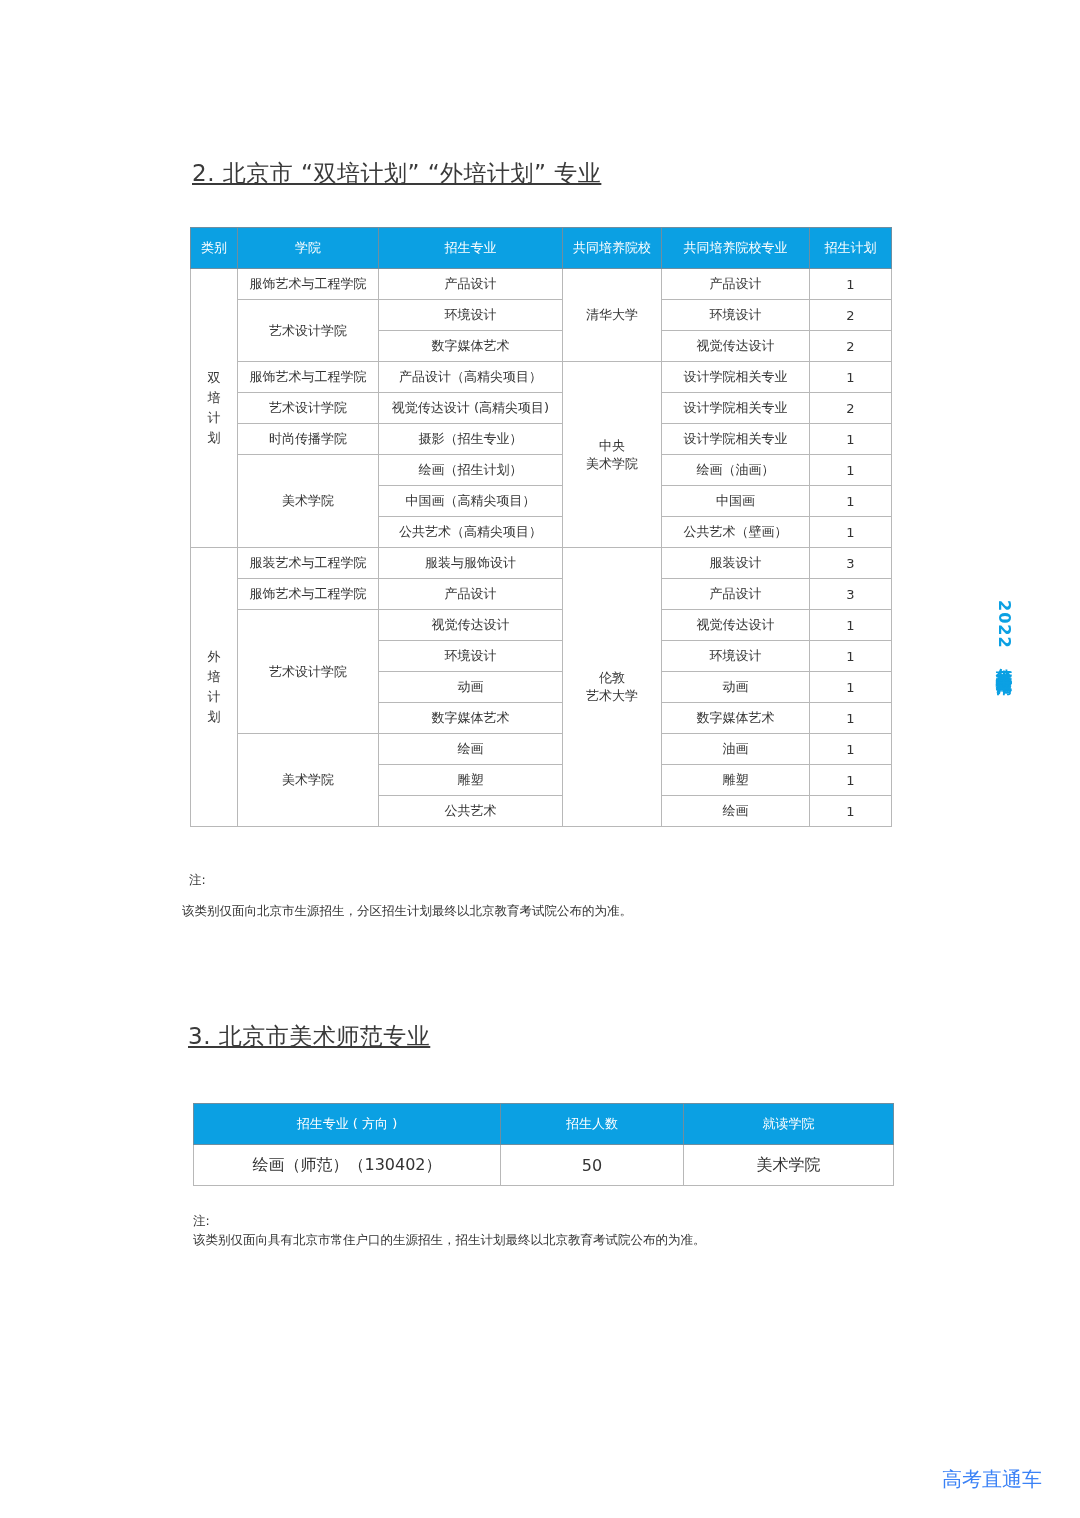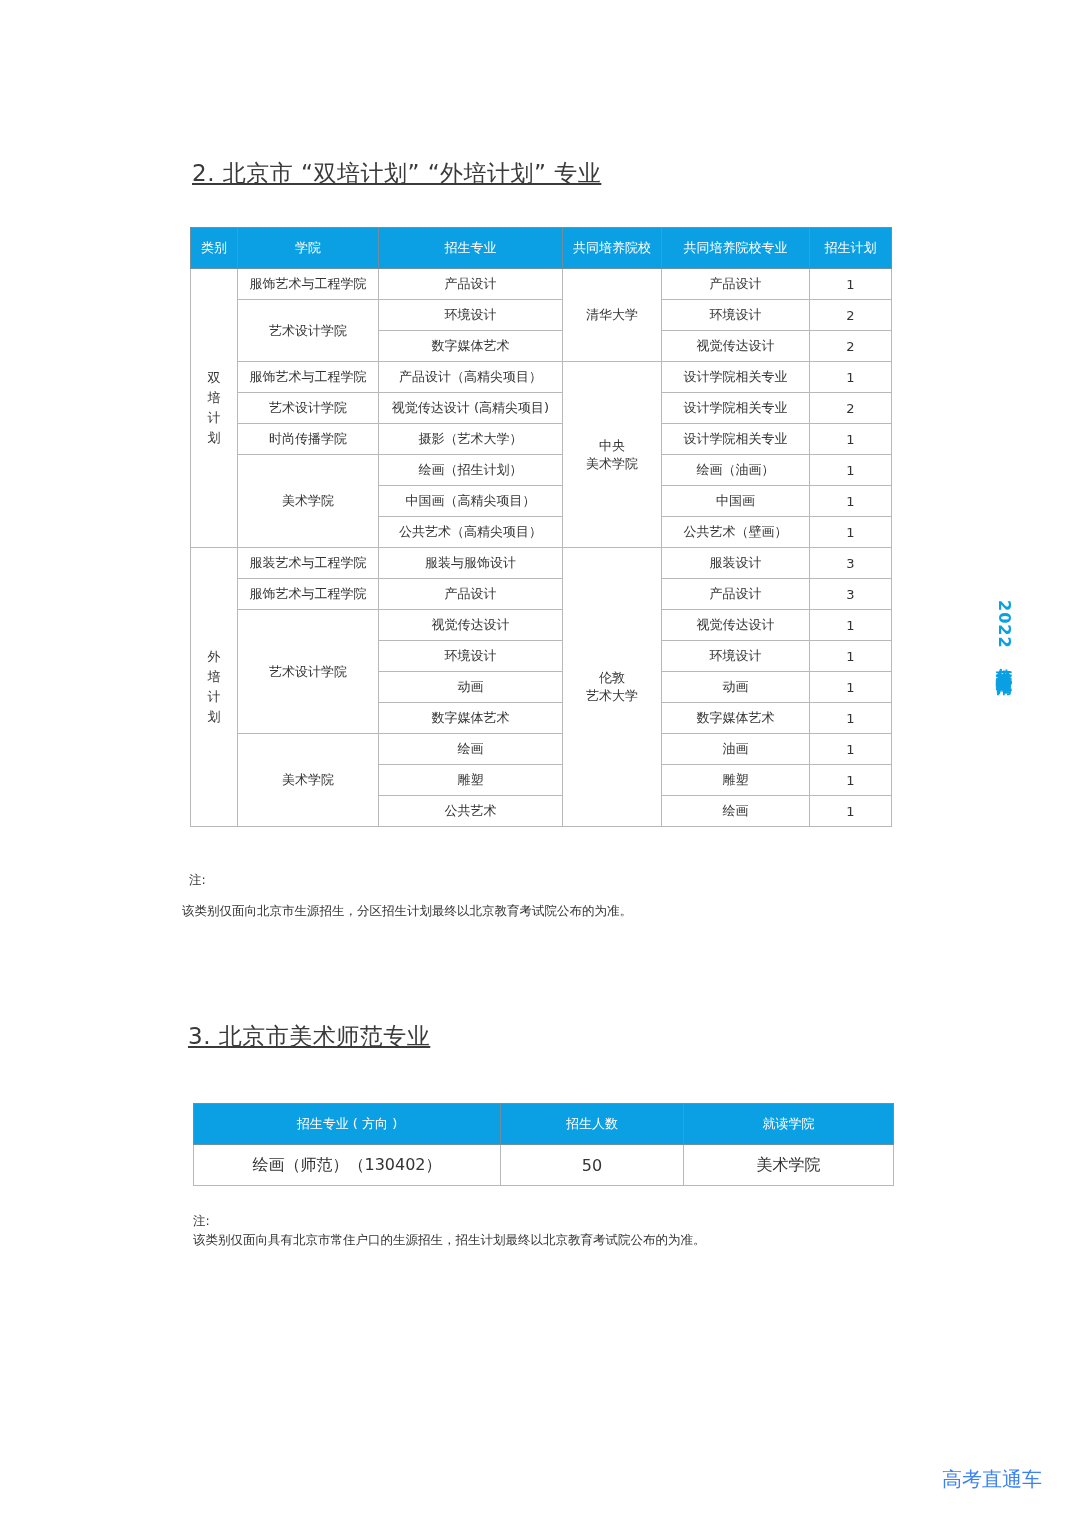--- a/index.html
+++ b/index.html
@@ -97,21 +97,21 @@
       <td>1</td>
     </tr>
     <tr>
       <td>艺术设计学院</td>
       <td>视觉传达设计 (高精尖项目)</td>
       <td>设计学院相关专业</td>
       <td>2</td>
     </tr>
     <tr>
       <td>时尚传播学院</td>
-      <td>摄影（艺术大学）</td>
+      <td>摄影（招生专业）</td>
       <td>设计学院相关专业</td>
       <td>1</td>
     </tr>
     <tr>
       <td rowspan="3">美术学院</td>
       <td>绘画（招生计划）</td>
       <td>绘画（油画）</td>
       <td>1</td>
     </tr>
     <tr>

